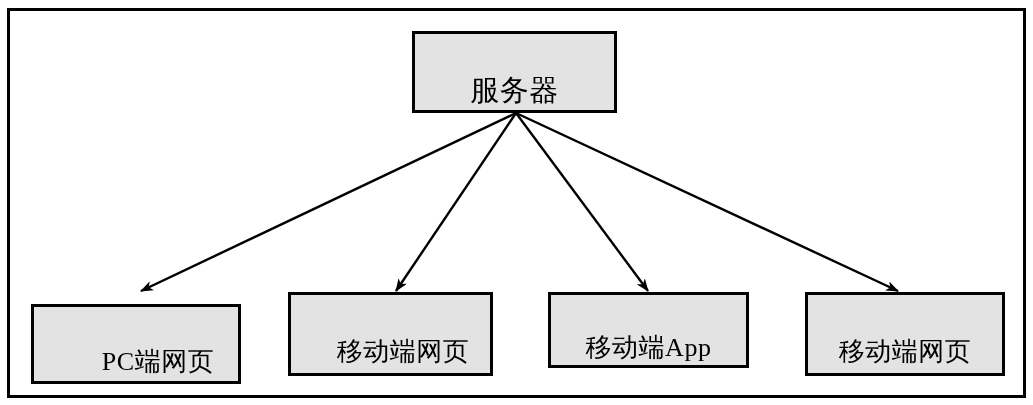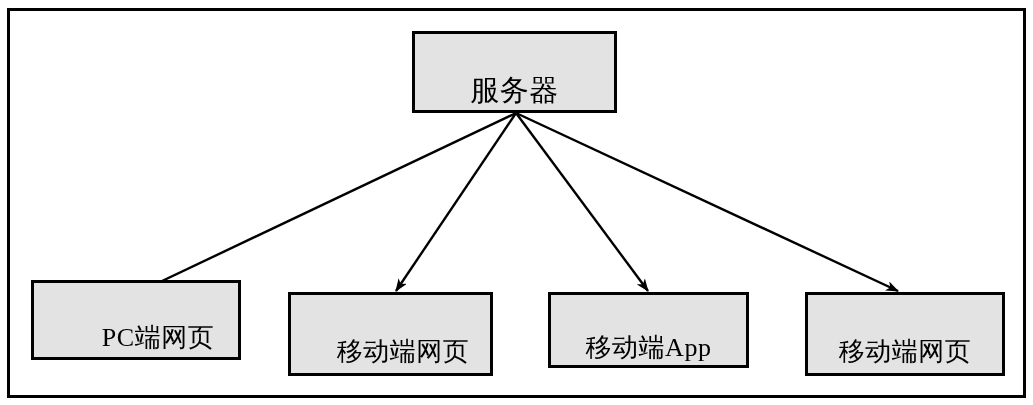--- a/index.html
+++ b/index.html
@@ -59,21 +59,21 @@
     top: 31px;
     width: 205px;
     height: 82px;
   }
   #node-server .node-label {
     font-size: 29px;
   }
   
   #node-pc-web {
     left: 31px;
-    top: 280px;
+    top: 304px;
     width: 210px;
     height: 80px;
     padding-left: 44px;
   }
   #node-mobile-web {
     left: 288px;
     top: 292px;
     width: 205px;
     height: 84px;
     padding-left: 25px;

